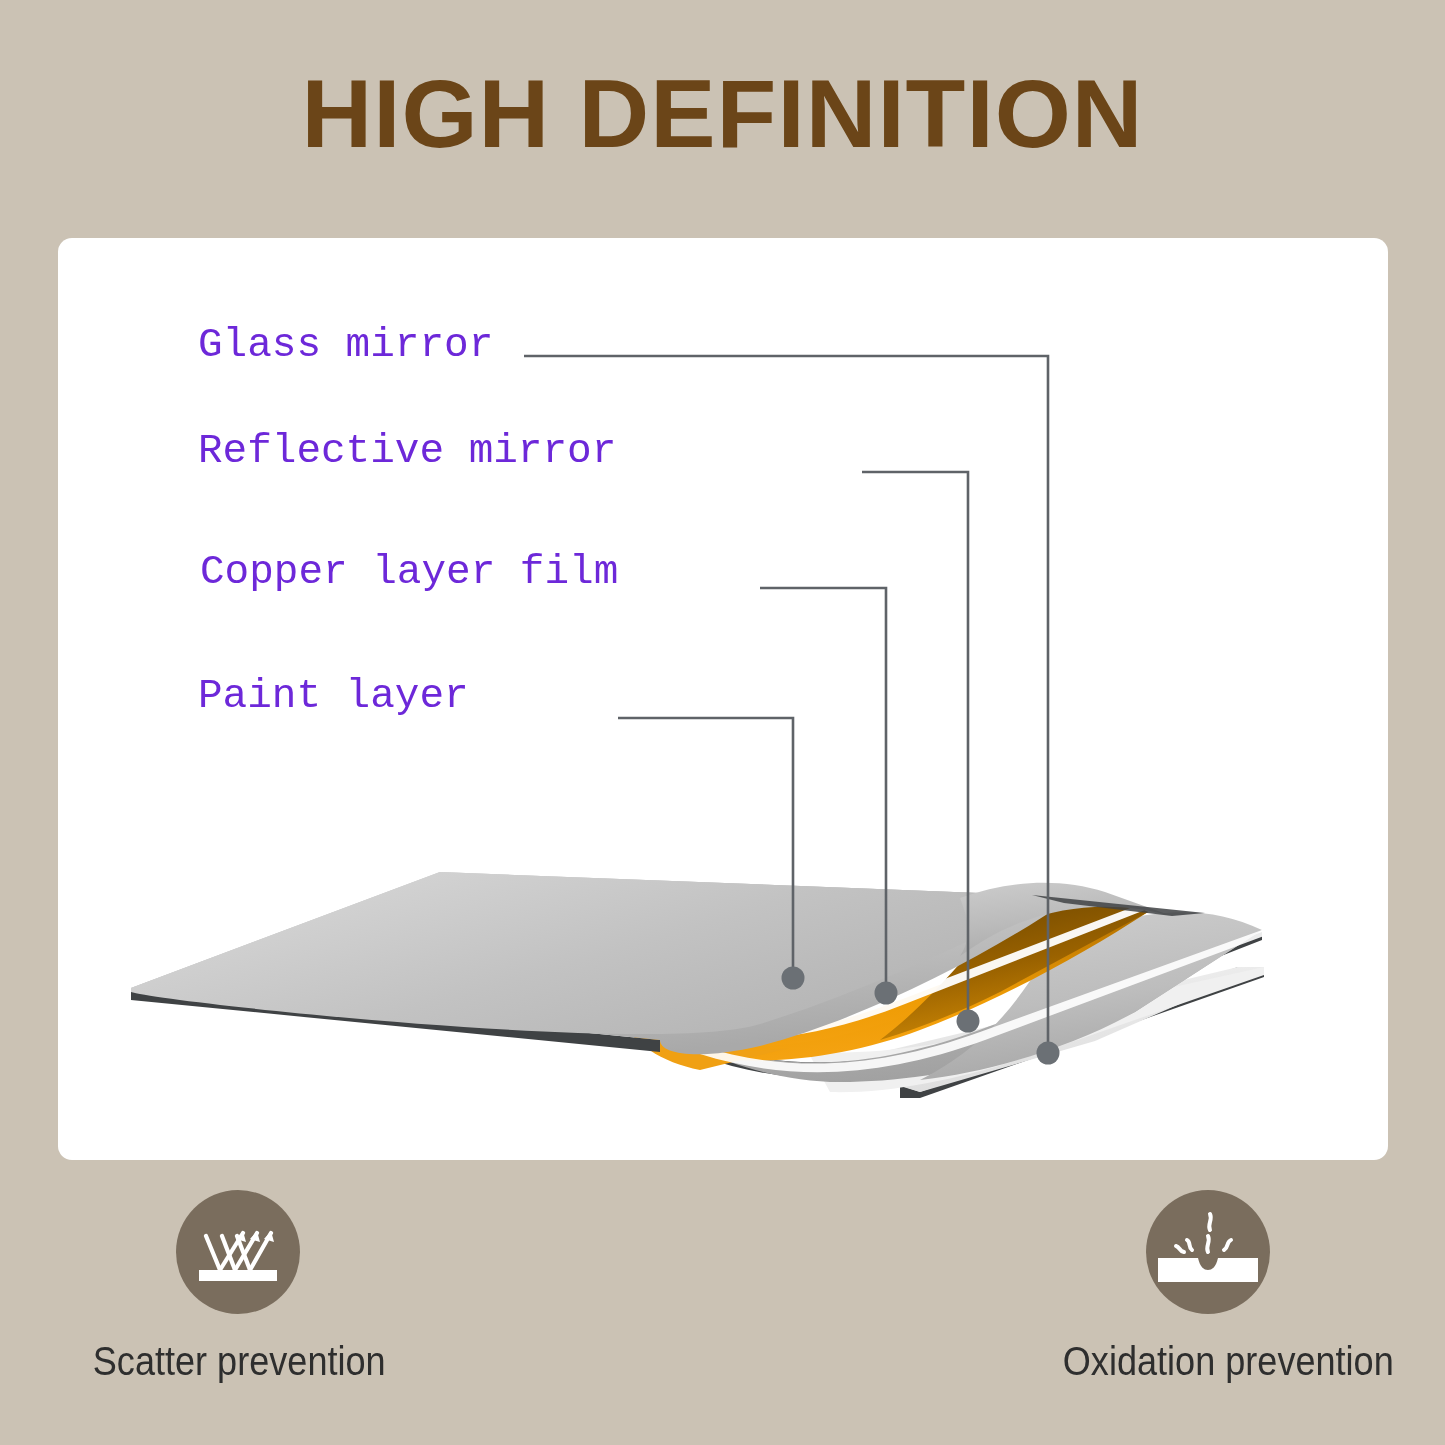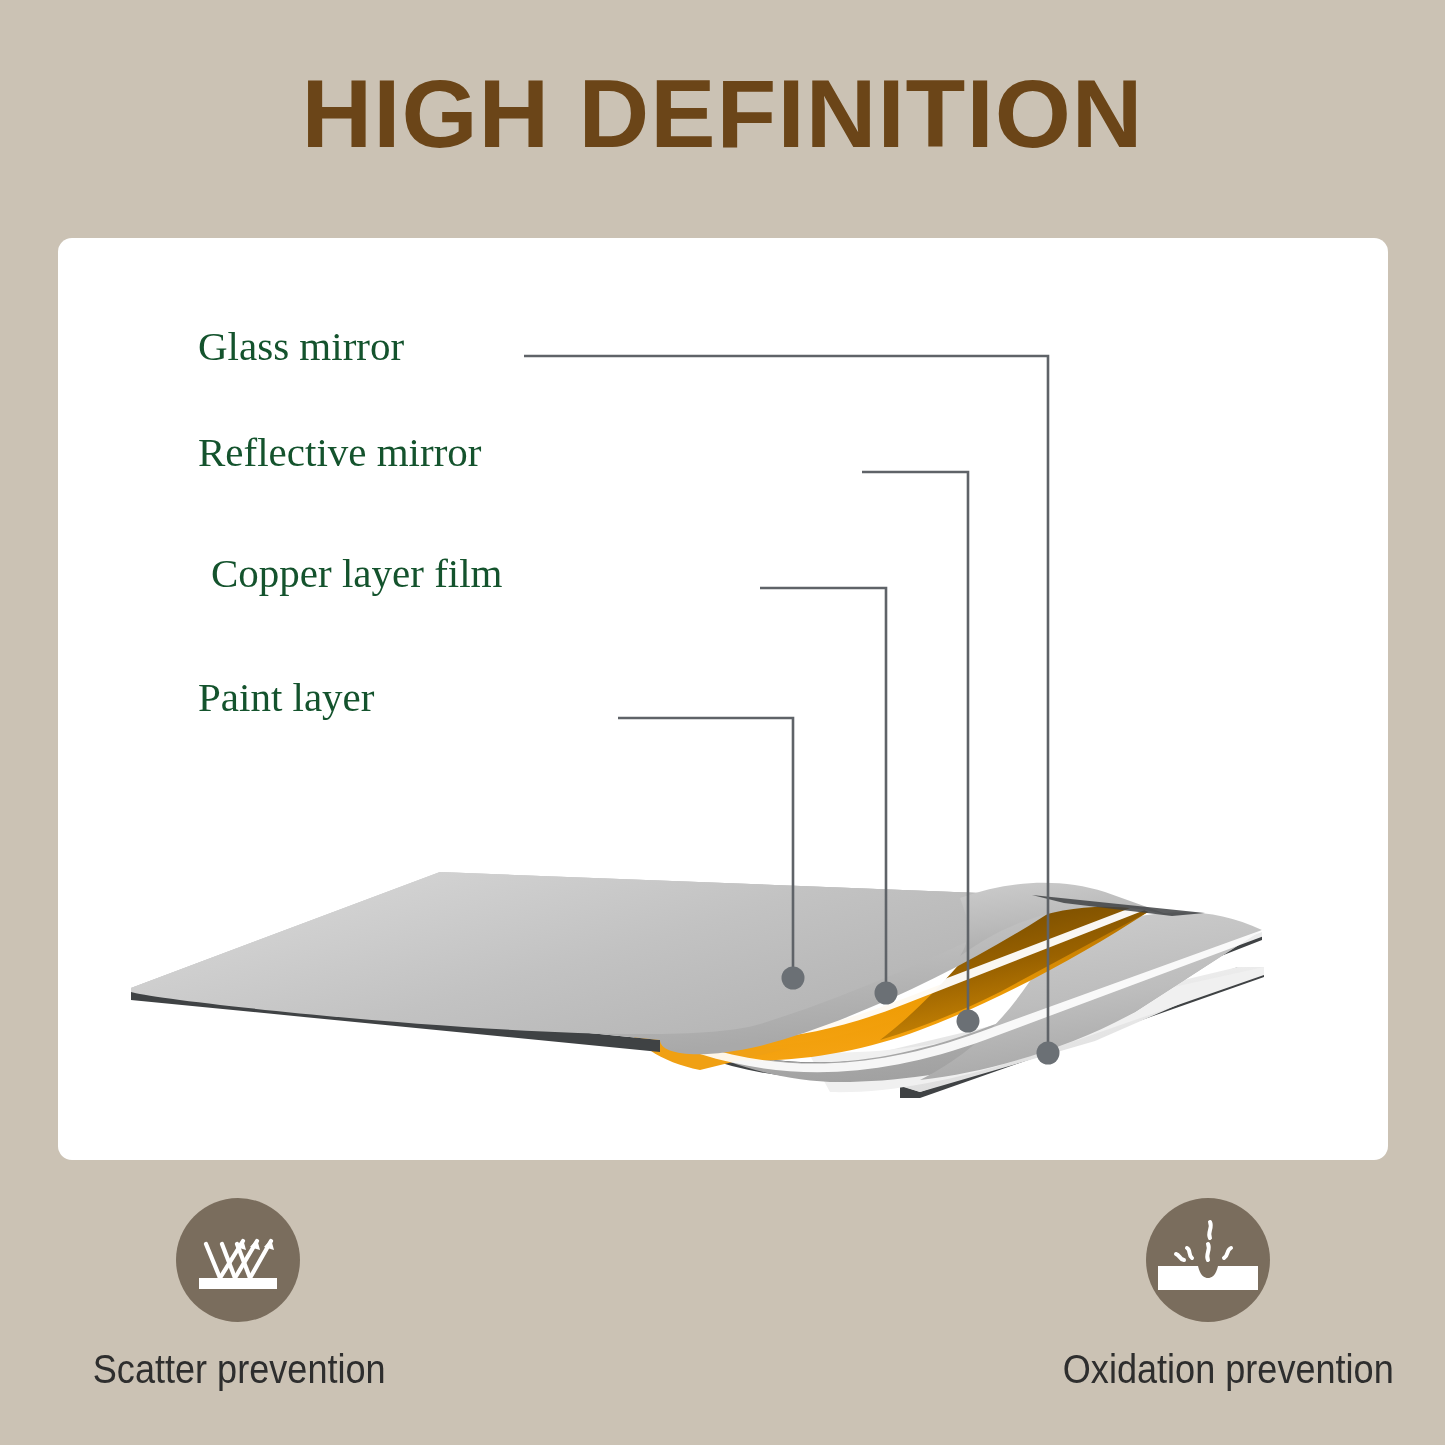--- a/index.html
+++ b/index.html
@@ -38,29 +38,29 @@
     top: 238px;
     width: 1330px;
     height: 922px;
     background: #ffffff;
     border-radius: 14px;
   }
 
   
   .layer-label {
     position: absolute;
-    color: #14532d;
+    color: #6d28d9;
     font-size: 41px;
-    font-family: Liberation Serif, serif;
+    font-family: Liberation Mono, monospace;
     white-space: nowrap;
     letter-spacing: 0px;
   }
   .ll-0 { left: 198px; top: 322px; }
   .ll-1 { left: 198px; top: 428px; }
-  .ll-2 { left: 211px; top: 549px; }
+  .ll-2 { left: 200px; top: 549px; }
   .ll-3 { left: 198px; top: 673px; text-align: right; }
 
   
   .svg-layer {
     position: absolute;
     left: 0;
     top: 0;
     width: 1445px;
     height: 1445px;
     pointer-events: none;
@@ -69,21 +69,21 @@
   
   .features {
     position: absolute;
     left: 0;
     top: 1190px;
     width: 1445px;
     height: 240px;
   }
   .feature {
     position: absolute;
-    top: 8px;
+    top: 0;
     width: 330px;
     text-align: center;
   }
   .f-0 { left: 73px; }
   .f-1 { left: 573px; }
   .f-2 { left: 1043px; }
 
   .feature-circle {
     width: 124px;
     height: 124px;

